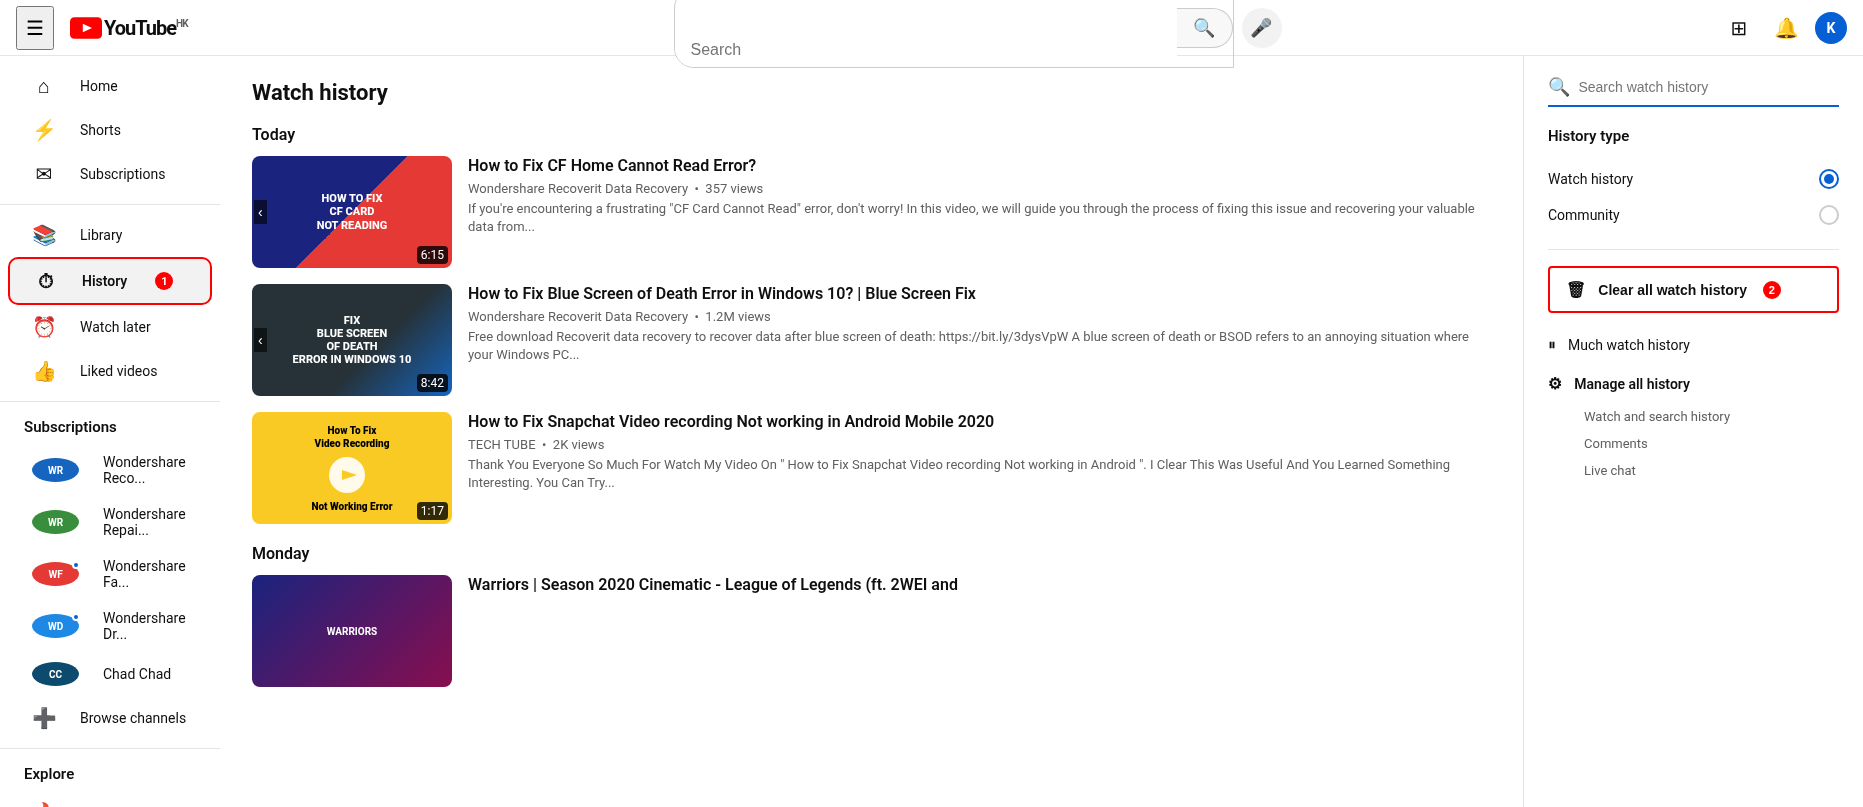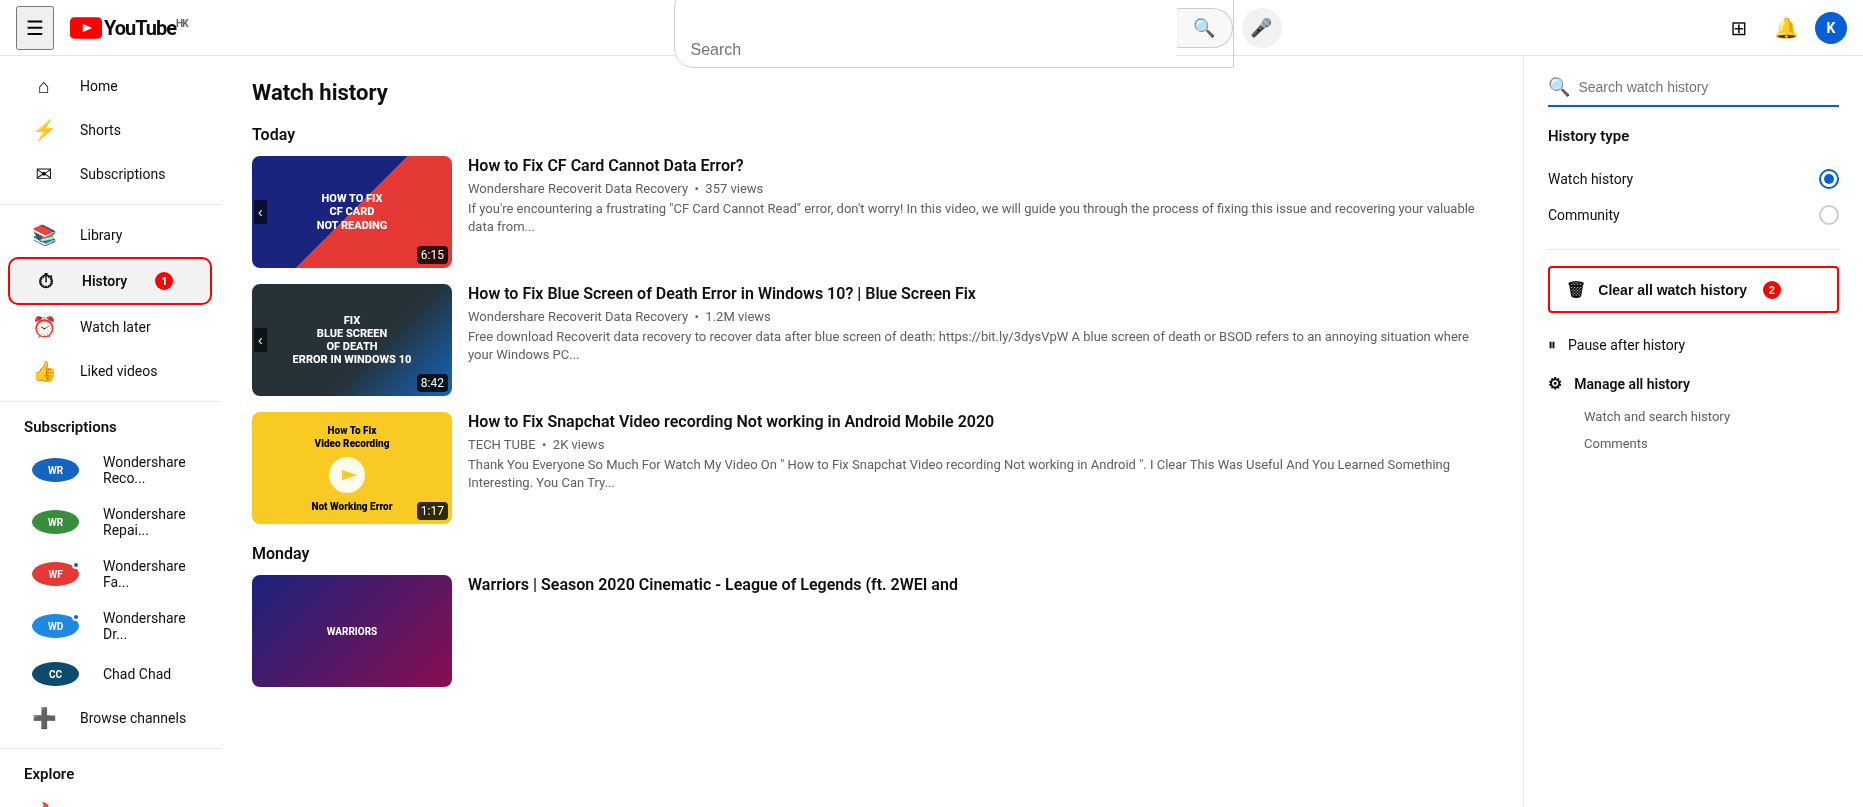--- a/index.html
+++ b/index.html
@@ -244,21 +244,21 @@
 
   <div class="video-card">
     <div class="video-thumb">
       <div class="thumb-cf">
         <div class="thumb-cf-text">HOW TO FIX<br>CF CARD<br>NOT READING</div>
       </div>
       <span class="video-duration">6:15</span>
       <button class="thumb-nav-left">‹</button>
     </div>
     <div class="video-info">
-      <div class="video-title">How to Fix CF Card Cannot Data Error?</div>
+      <div class="video-title">How to Fix CF Home Cannot Read Error?</div>
       <div class="video-channel">
         <span>Wondershare Recoverit Data Recovery</span>
         &nbsp;•&nbsp;
         <span>357 views</span>
       </div>
       <div class="video-desc">If you're encountering a frustrating "CF Card Cannot Read" error, don't worry! In this video, we will guide you through the process of fixing this issue and recovering your valuable data from...</div>
     </div>
   </div>
 
   <div class="video-card">
@@ -343,25 +343,26 @@
   <hr class="right-divider">
 
   <button class="clear-btn">
     <span style="font-size:16px;">🗑</span>
     <span>Clear all watch history</span>
     <span class="badge-num">2</span>
   </button>
 
   <div class="pause-btn">
     <span style="font-size:16px;">⏸</span>
-    <span>Pause after history</span>
+    <span>Much watch history</span>
   </div>
 
   <div class="manage-btn">
     <span style="font-size:16px;">⚙</span>
     <span>Manage all history</span>
   </div>
 
   <div class="sub-links">
     <a class="sub-link">Watch and search history</a>
     <a class="sub-link">Comments</a>
+    <a class="sub-link">Live chat</a>
   </div>
 </aside>
 
 </body></html>

